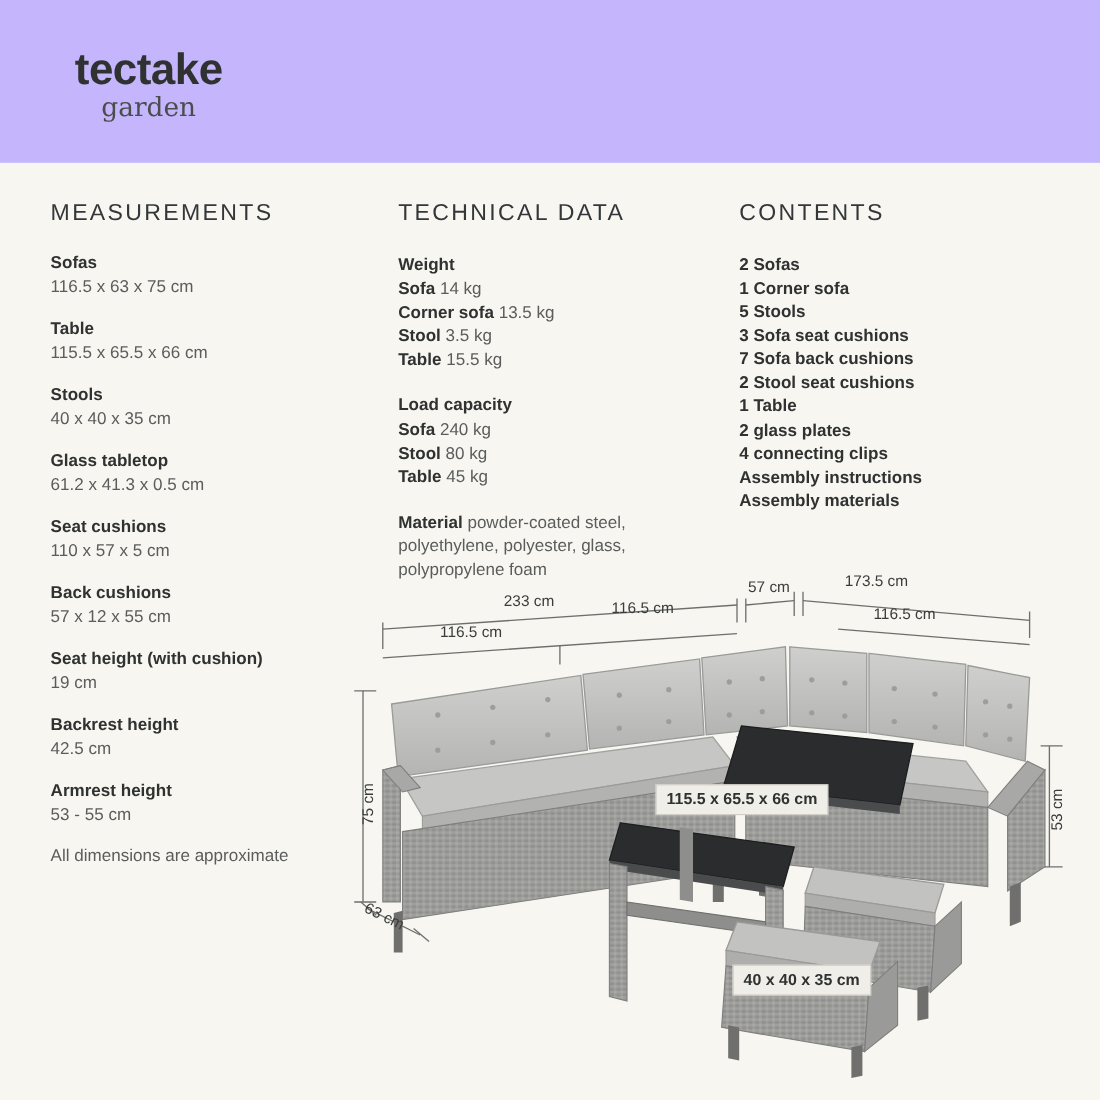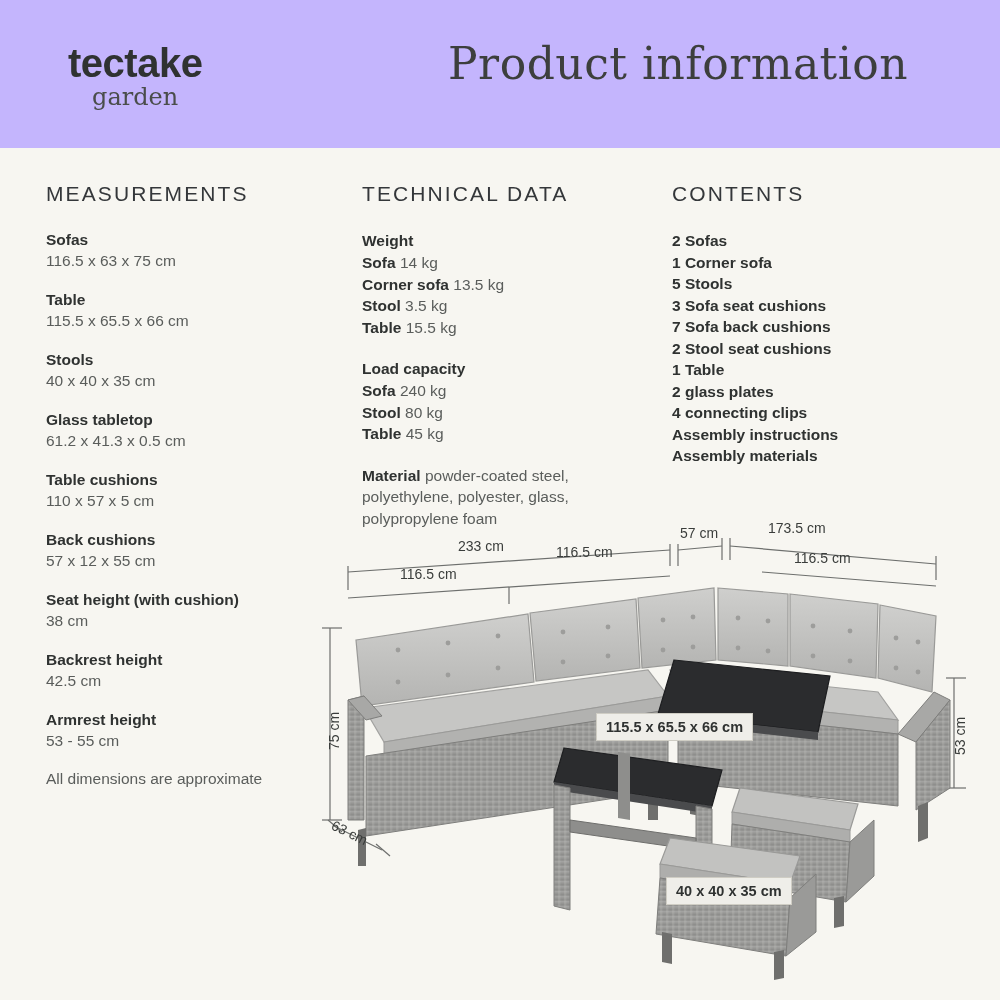--- a/index.html
+++ b/index.html
@@ -81,21 +81,20 @@
 </head>
 <body>
 
 <div class="page">
 
   <div class="header">
     <div class="brand">
       <div class="brand-name">tectake</div>
       <div class="brand-sub">garden</div>
     </div>
-    <div class="header-title">Product information</div>
   </div>
 
   <div class="col" style="left:46px;top:182px;width:290px;">
     <div class="col-h">MEASUREMENTS</div>
 
     <div class="m-block">
       <div class="m-label">Sofas</div>
       <div class="m-value">116.5 x 63 x 75 cm</div>
     </div>
     <div class="m-block">
@@ -104,30 +103,30 @@
     </div>
     <div class="m-block">
       <div class="m-label">Stools</div>
       <div class="m-value">40 x 40 x 35 cm</div>
     </div>
     <div class="m-block">
       <div class="m-label">Glass tabletop</div>
       <div class="m-value">61.2 x 41.3 x 0.5 cm</div>
     </div>
     <div class="m-block">
-      <div class="m-label">Table cushions</div>
+      <div class="m-label">Seat cushions</div>
       <div class="m-value">110 x 57 x 5 cm</div>
     </div>
     <div class="m-block">
       <div class="m-label">Back cushions</div>
       <div class="m-value">57 x 12 x 55 cm</div>
     </div>
     <div class="m-block">
       <div class="m-label">Seat height (with cushion)</div>
-      <div class="m-value">38 cm</div>
+      <div class="m-value">19 cm</div>
     </div>
     <div class="m-block">
       <div class="m-label">Backrest height</div>
       <div class="m-value">42.5 cm</div>
     </div>
     <div class="m-block">
       <div class="m-label">Armrest height</div>
       <div class="m-value">53 - 55 cm</div>
     </div>
 

